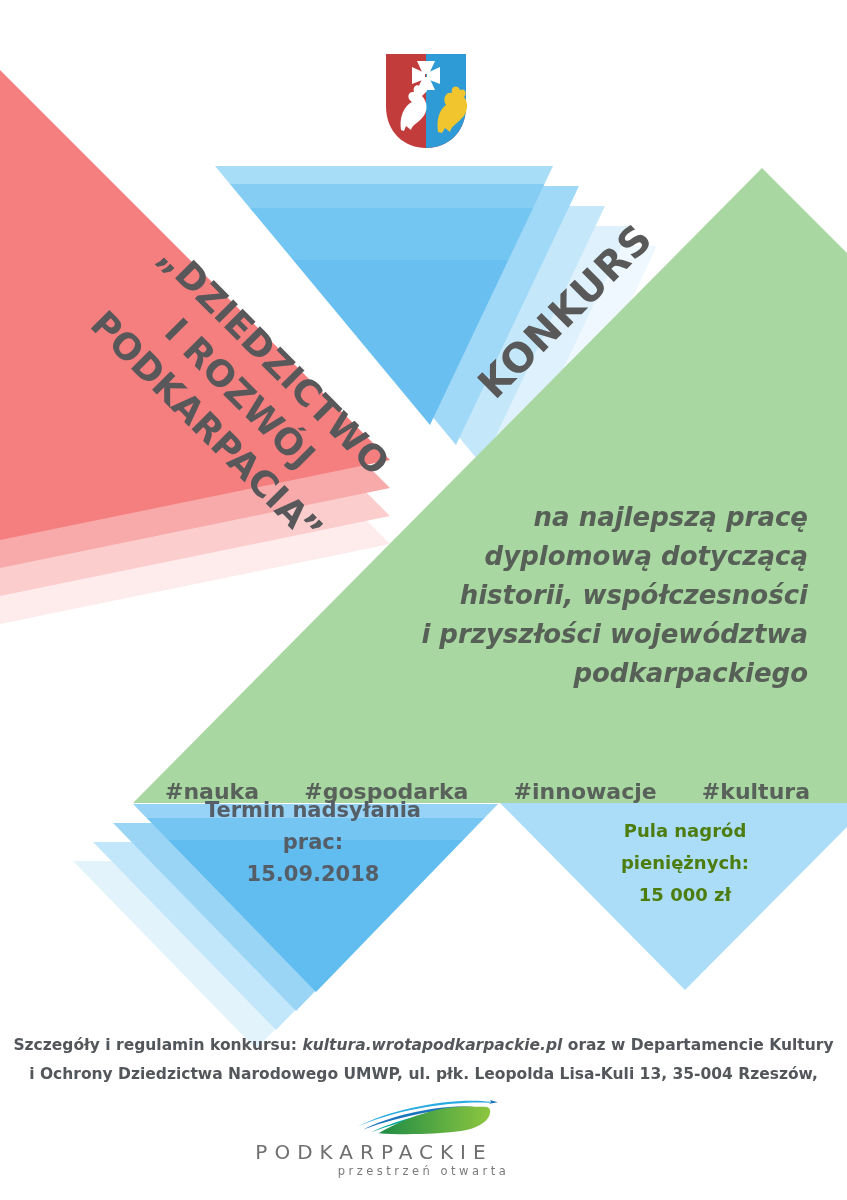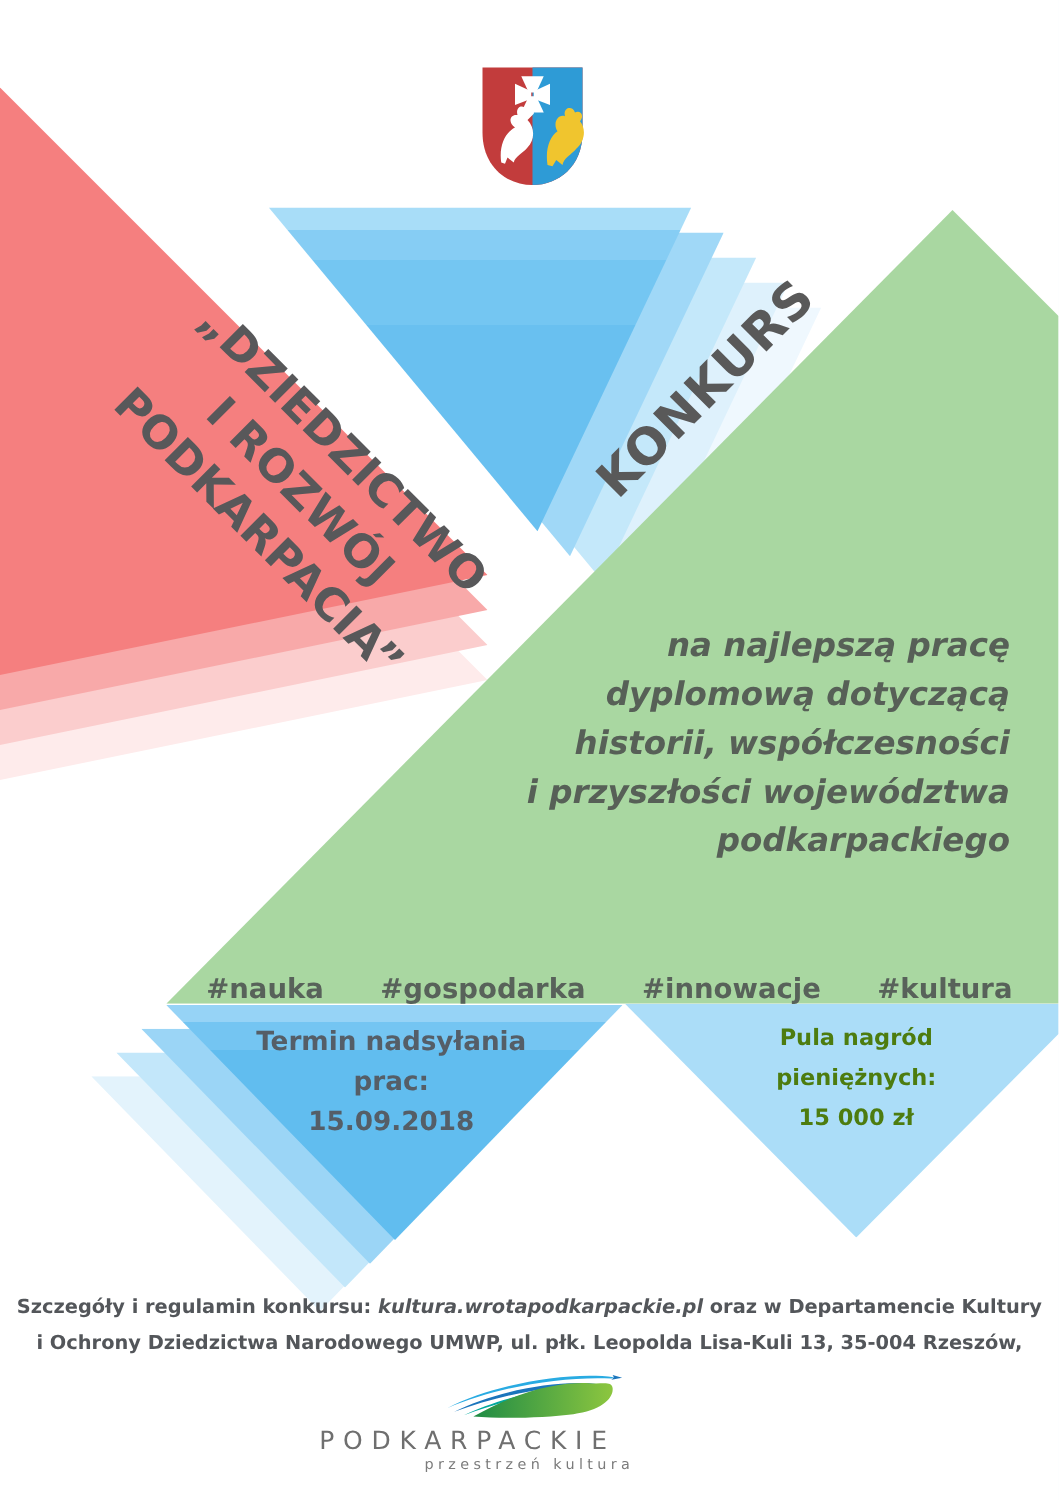--- a/index.html
+++ b/index.html
@@ -48,21 +48,21 @@
   .konkurs{top:288px;left:420px;width:290px;text-align:center;
     font-size:40px;font-weight:700;letter-spacing:1px;color:#595959;
     transform:rotate(-45deg);}
   .ribbon{top:322px;left:-45px;width:570px;text-align:center;
     font-size:36px;font-weight:700;line-height:1.32;color:#58585A;
     transform:rotate(45deg);}
   .description{top:498px;right:39px;text-align:right;
     font-size:26px;font-weight:700;line-height:39px;color:#576057;font-style:italic;}
   .hashtags{top:752px;left:165px;width:645px;display:flex;justify-content:space-between;
     font-size:22px;font-weight:700;color:#58625A;margin-top:27px;}
-  .deadline{top:817px;left:165px;width:296px;text-align:center;
+  .deadline{top:794px;left:165px;width:296px;text-align:center;
     font-size:21px;font-weight:700;line-height:32px;color:#555E67;}
   .prize{top:815px;left:537px;width:296px;text-align:center;
     font-size:18px;font-weight:700;line-height:32px;color:#4d7c0f;}
   .footer{top:998px;left:0;width:847px;text-align:center;
     font-size:15.5px;font-weight:700;line-height:29px;color:#53565A;margin-top:33px;}
   .footer .url{font-style:italic;}
 
   
   .logo-swoosh{position:absolute;top:1098px;left:346px;width:172px;height:40px;}
   .logo-wordmark{top:1140px;left:0;width:748px;text-align:center;
@@ -158,15 +158,15 @@
         <stop offset="1" stop-color="#8DC63F"></stop>
       </linearGradient>
     </defs>
     <path fill="#29ABE2" d="M8,30 C50,12 105,3 146,5 L148,4 C110,-1 46,10 8,30 Z"></path>
     <path fill="#1B75BC" d="M147,2 l8,2.5 l-9,1.5 l2,-2 Z"></path>
     <path fill="#1B75BC" d="M14,33 C55,18 100,10 136,10 C100,5 45,17 14,33 Z"></path>
     <path fill="#00A99D" d="M22,36 C60,22 95,15 124,14 C92,11 48,23 22,36 Z"></path>
     <path fill="url(#hillg)" d="M30,37 C70,14 104,8 127,9 C139,10 146,7 147,13 C148,22 137,32 114,35 C90,38 55,39 30,37 Z"></path>
   </svg>
   <div class="txt logo-wordmark">PODKARPACKIE</div>
-  <div class="txt logo-tagline">przestrzeń kultura</div>
+  <div class="txt logo-tagline">przestrzeń otwarta</div>
 
 </div>
 
 </body></html>

